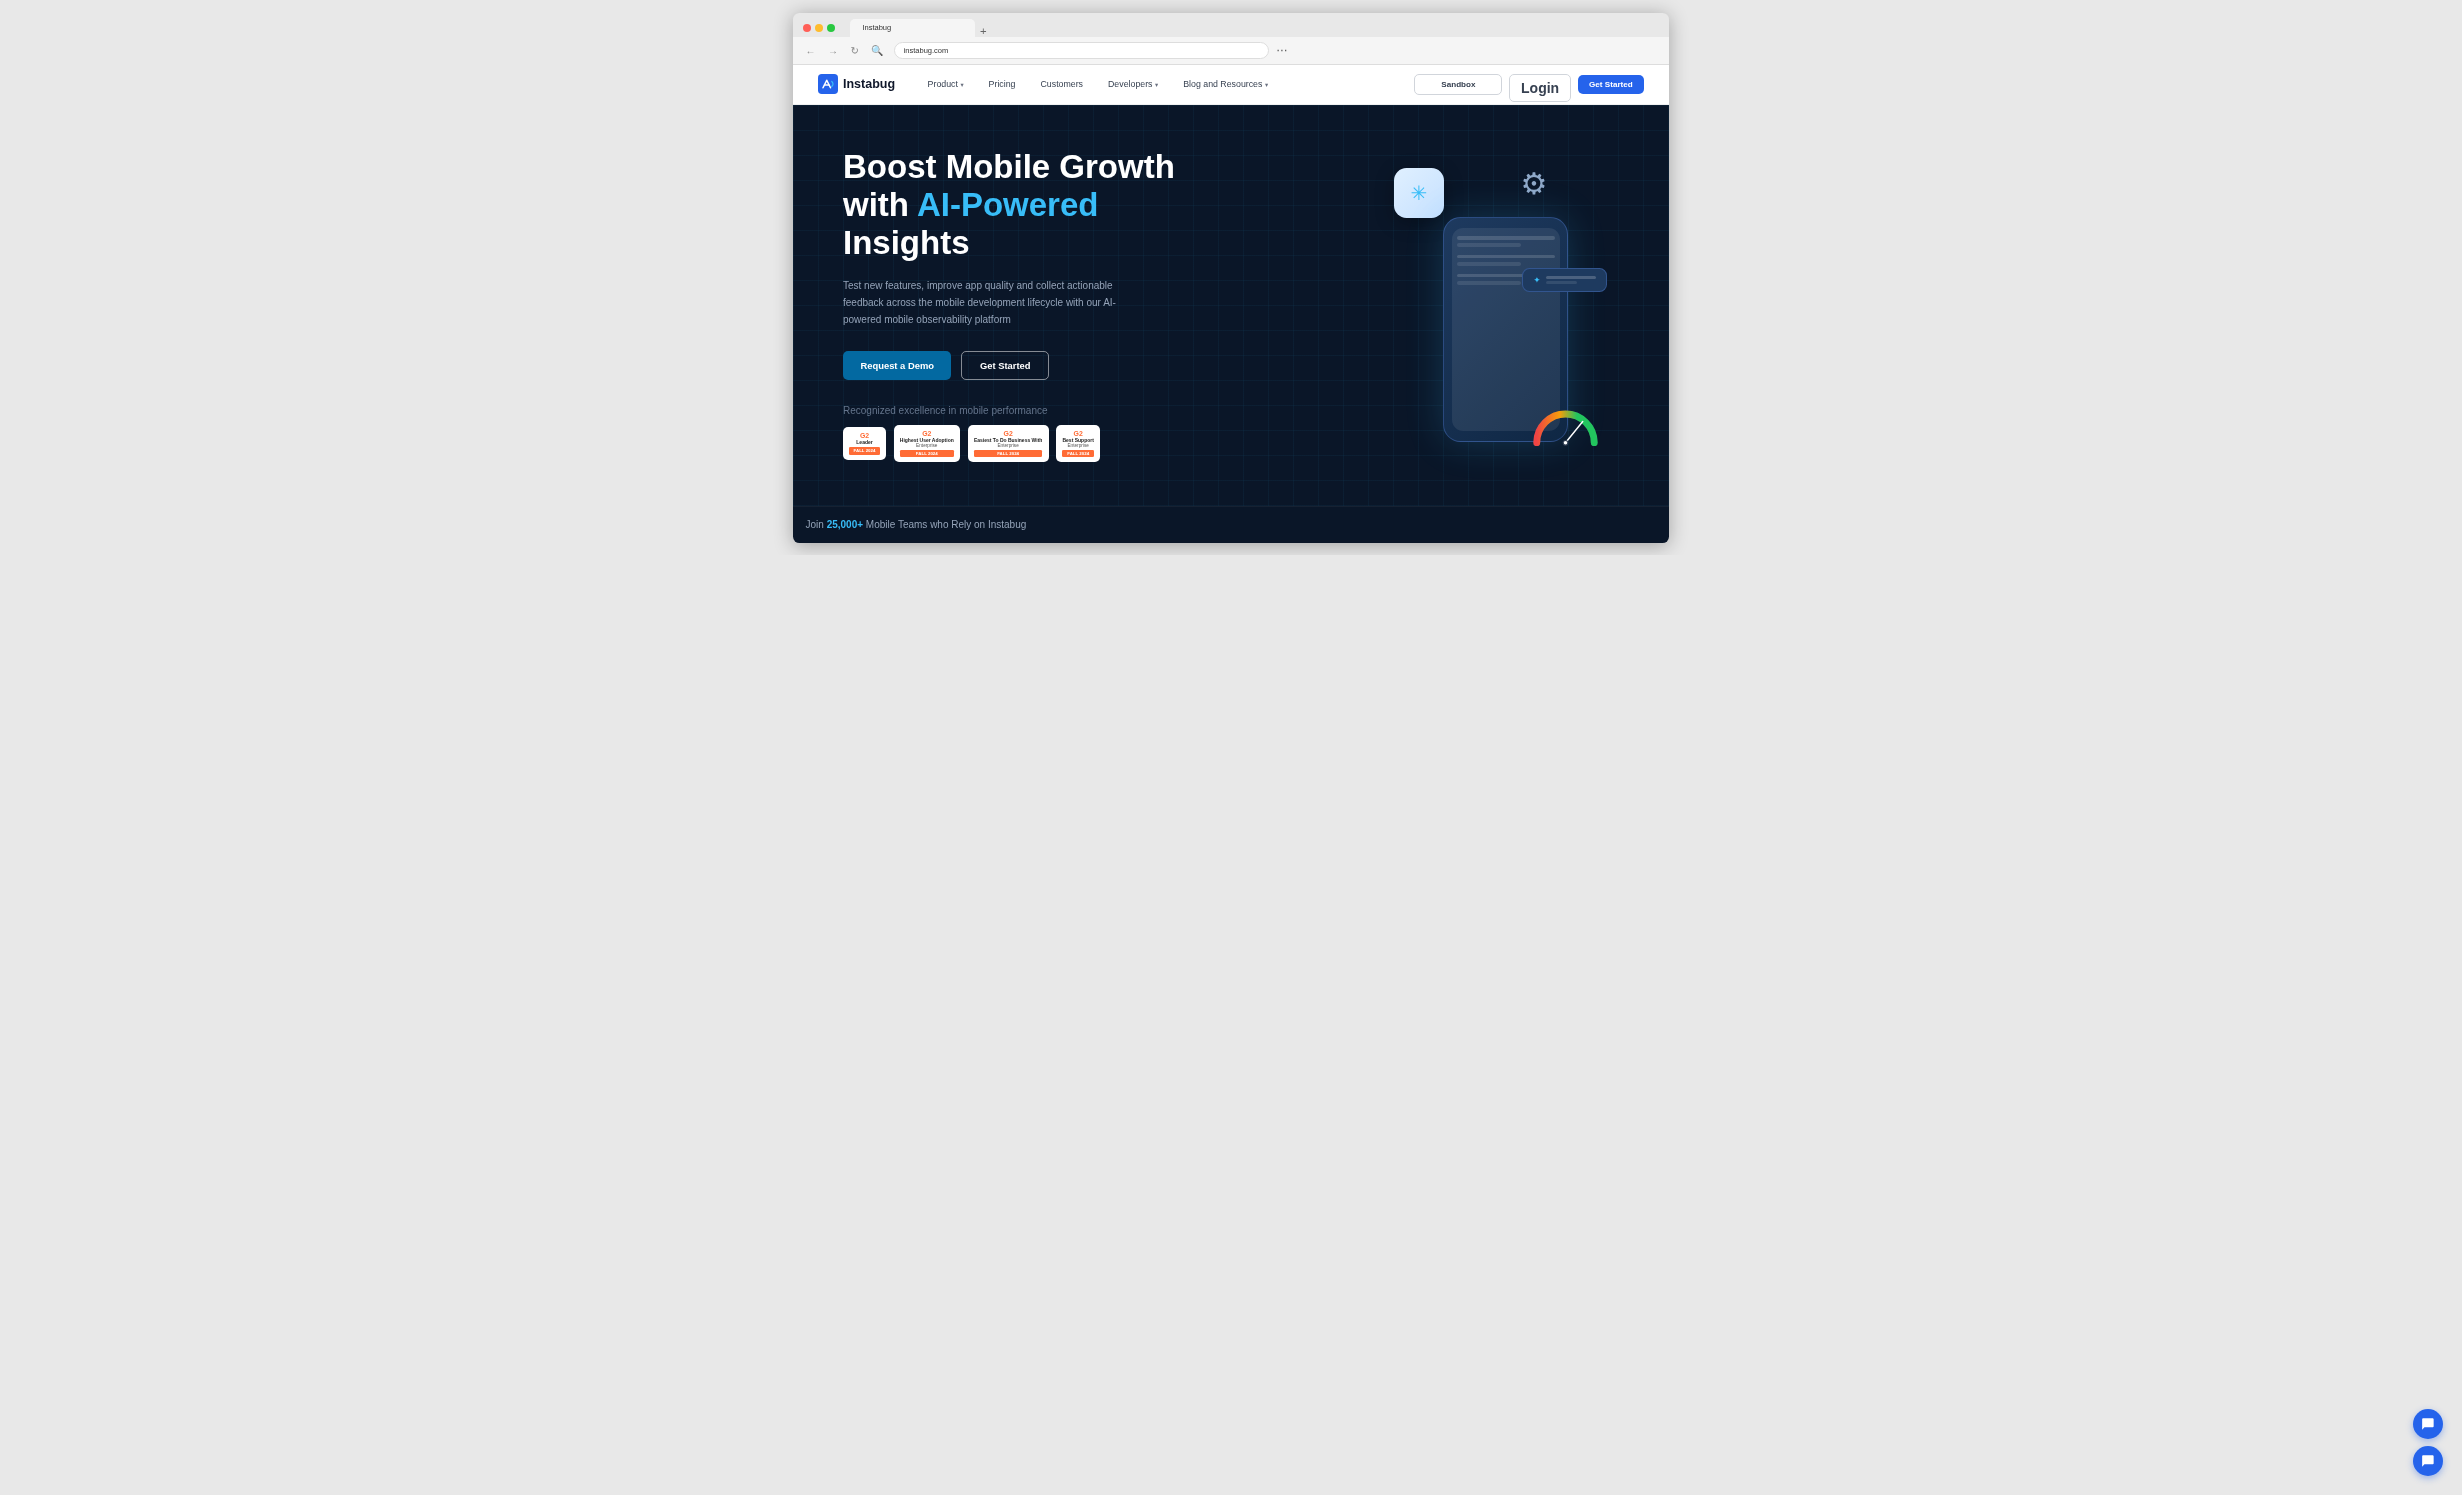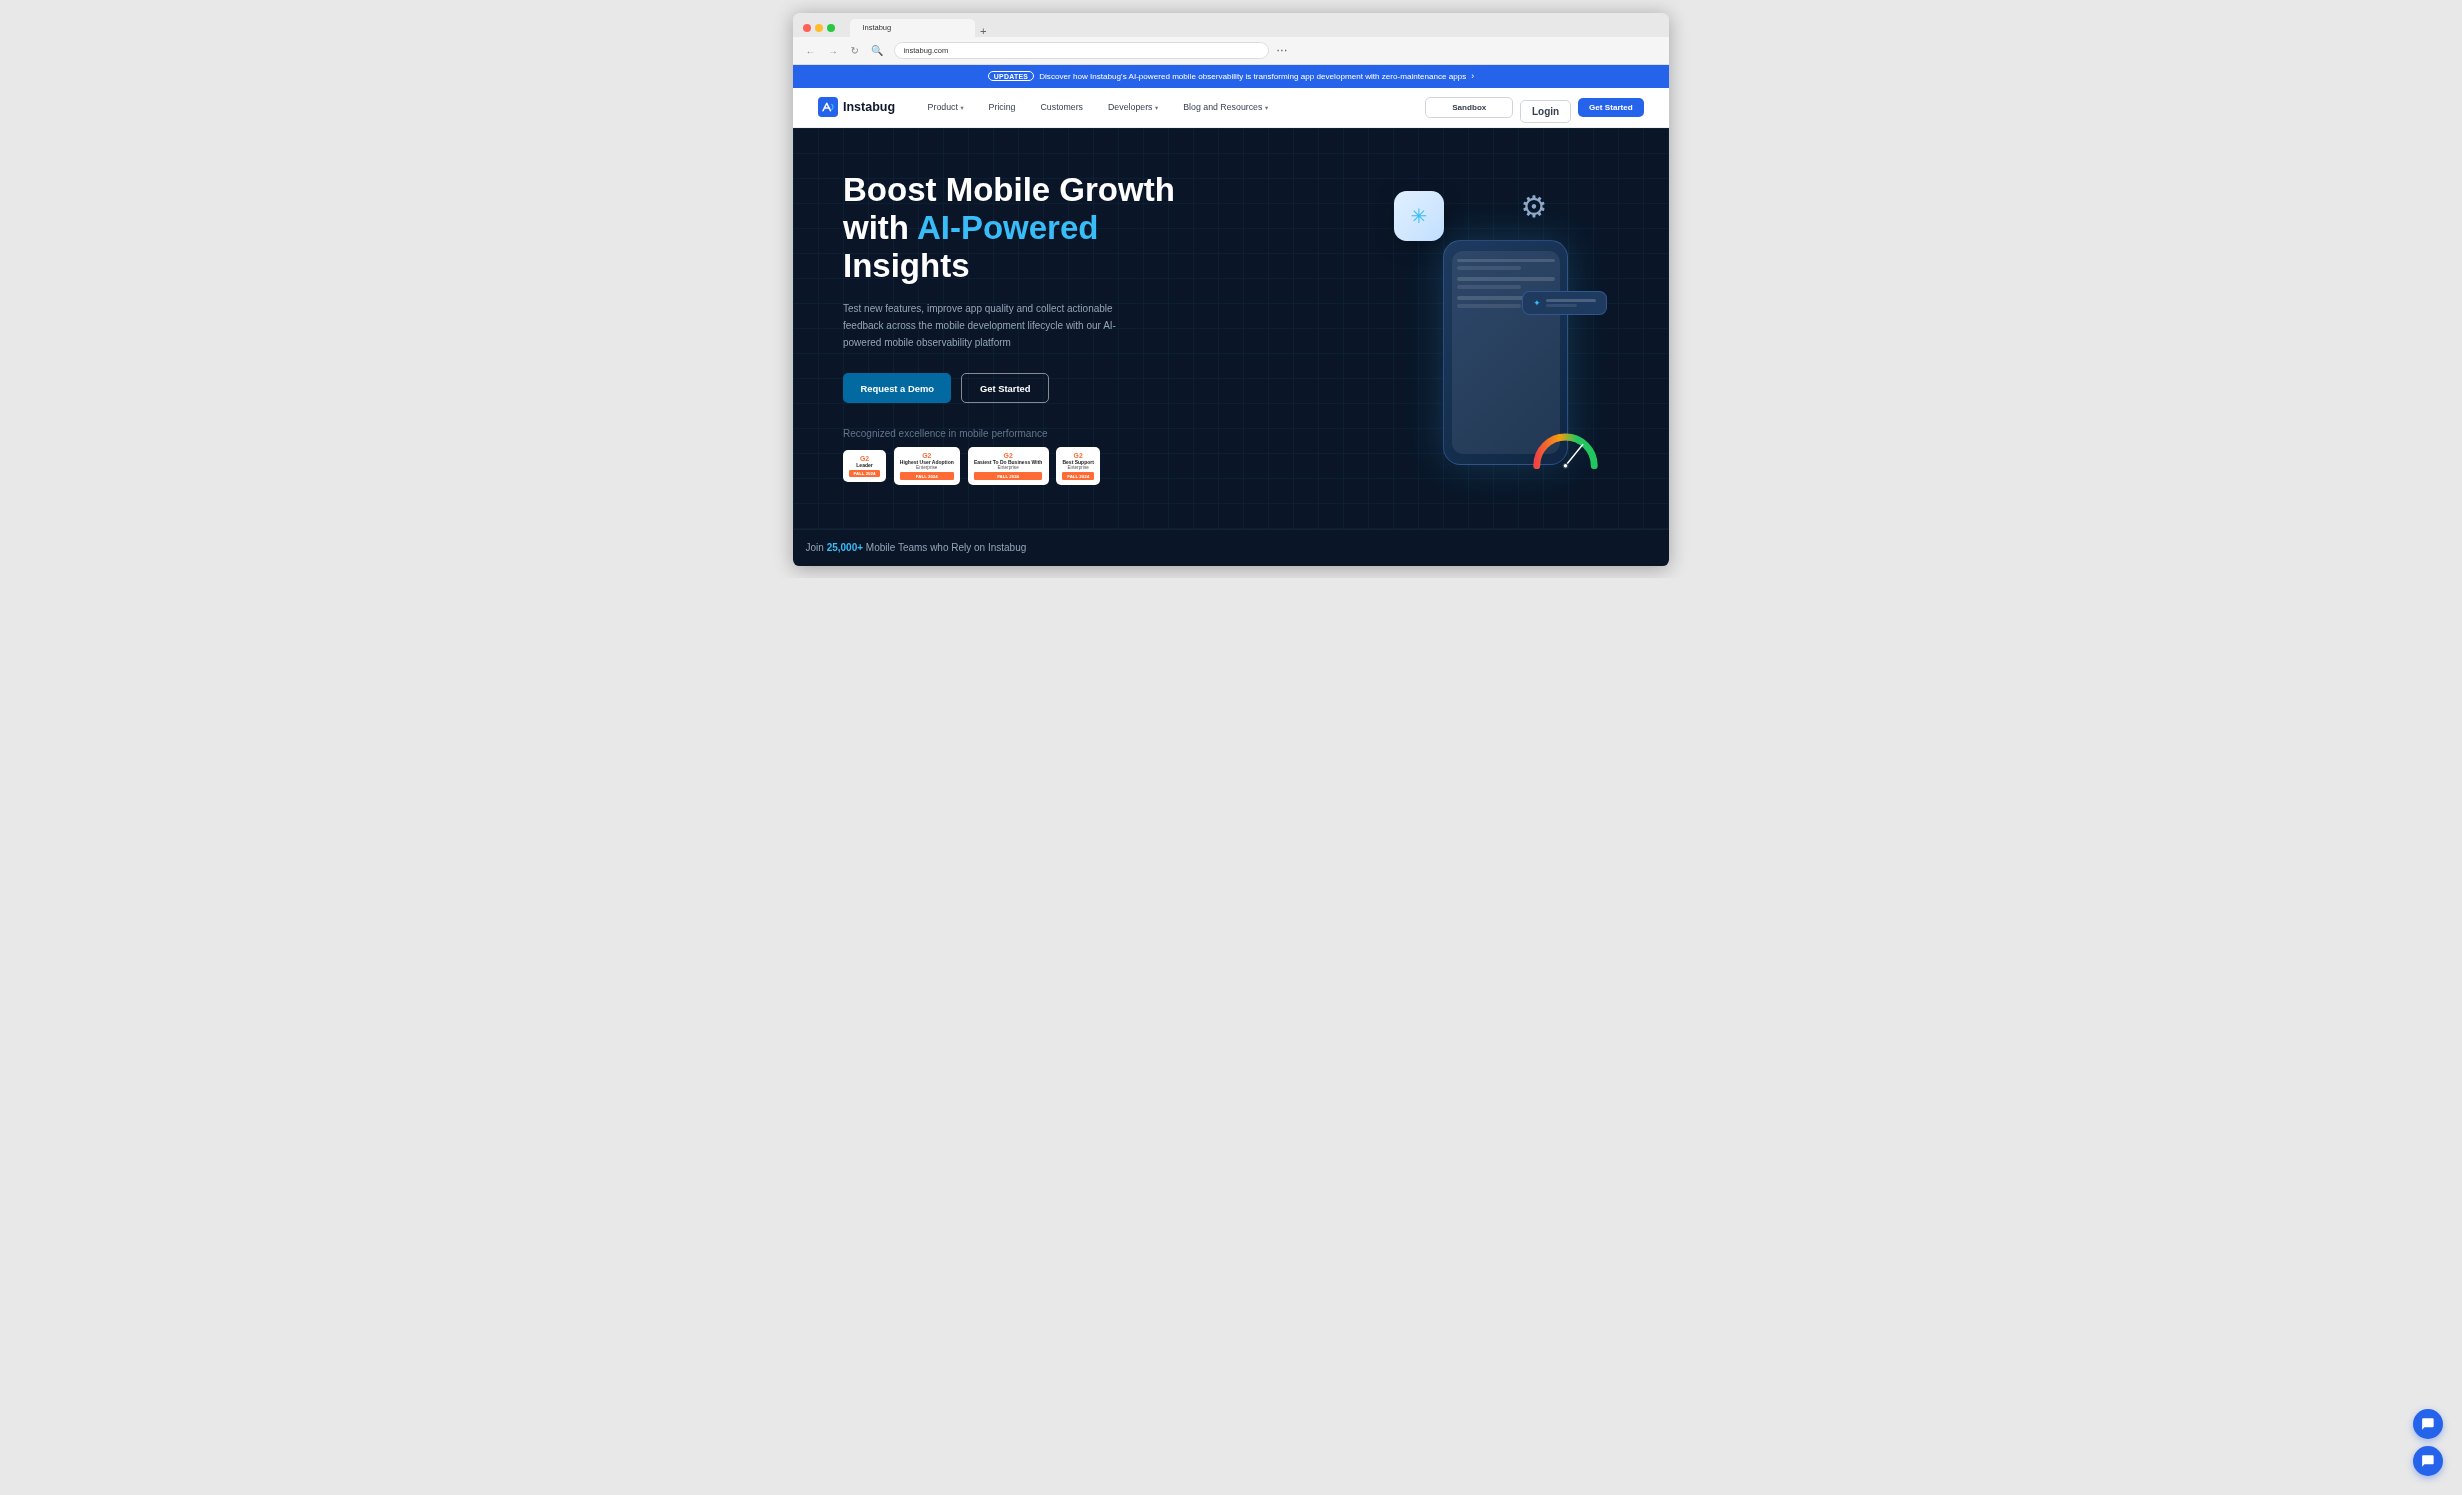--- a/index.html
+++ b/index.html
@@ -169,21 +169,21 @@
       font-size: 8.1px;
       font-weight: 600;
       padding: 5px 26px;
       border-radius: 5px;
       cursor: pointer;
     }
     .btn-login {
       background: white;
       border: 0.9px solid #d1d5db;
       color: #374151;
-      font-size: 10px;
+      font-size: 14px;
       font-weight: 600;
       padding: 5px 11.3px;
       border-radius: 5px;
       cursor: pointer;
       margin-top: 8px;
     }
     .btn-get-started {
       background: #2563eb;
       color: white;
       font-size: 8.1px;
@@ -496,25 +496,20 @@
     <button class="nav-btn">←</button>
     <button class="nav-btn">→</button>
     <button class="nav-btn">↻</button>
     <button class="nav-btn">🔍</button>
     <input class="address-bar" type="text" value="instabug.com" style="">
     <span class="browser-menu">⋯</span>
   </div>
 
   <div class="site-content">
 
-    <div class="announcement-bar">
-      <span class="updates-badge">UPDATES</span>
-      <span>Discover how Instabug's AI-powered mobile observability is transforming app development with zero-maintenance apps</span>
-      <span class="announcement-arrow">›</span>
-    </div>
 
     <nav class="navbar">
       <a class="logo" href="#">
         <svg class="logo-icon" viewBox="0 0 32 32" fill="none">
           <rect width="32" height="32" rx="6" fill="#2563eb"></rect>
           <path d="M8 22L14 10L20 22" stroke="white" stroke-width="2.5" stroke-linecap="round" stroke-linejoin="round"></path>
           <path d="M10.5 17.5H17.5" stroke="white" stroke-width="2.5" stroke-linecap="round"></path>
           <path d="M22 12C22 12 24 14 24 16C24 18 22 20 22 20" stroke="#38bdf8" stroke-width="2" stroke-linecap="round"></path>
         </svg>
         <span>Instabug</span>

